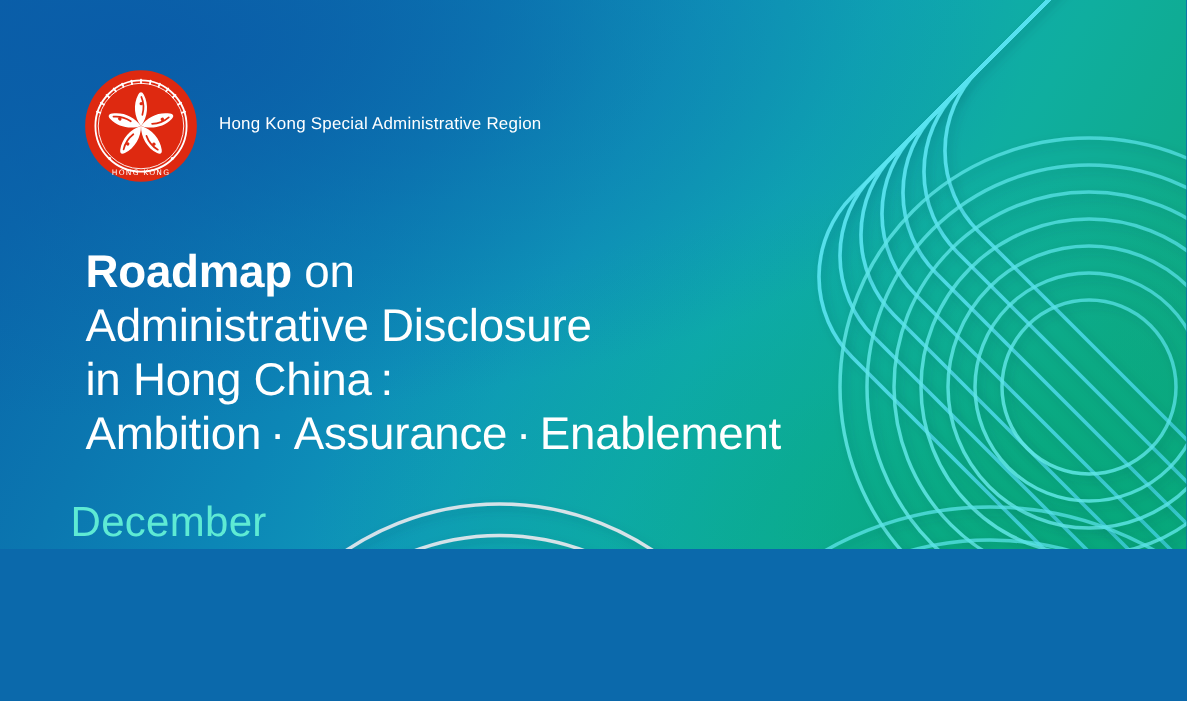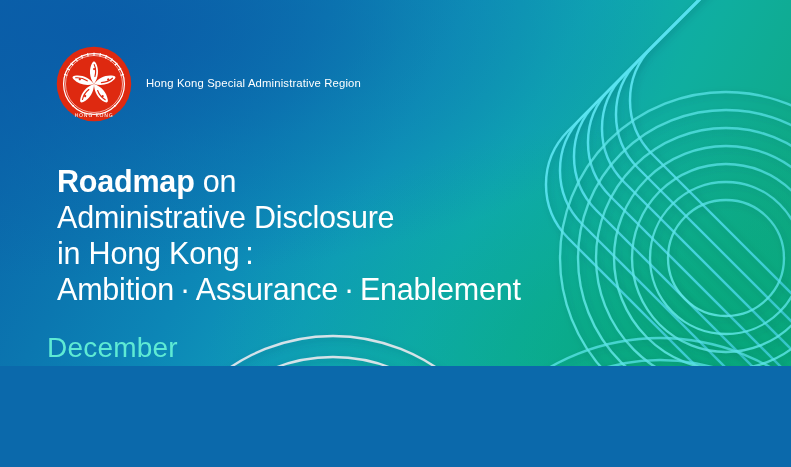--- a/index.html
+++ b/index.html
@@ -252,21 +252,21 @@
     </svg>
 
     <div>
       <div class="header-text">Hong Kong Special Administrative Region</div>
     </div>
   </div>
 
   <div class="title-block">
     <div class="title-line"><span class="strong">Roadmap</span><span> on</span></div>
     <div class="title-line">Administrative Disclosure</div>
-    <div class="title-line">in Hong Kong :</div>
+    <div class="title-line">in Hong China :</div>
     <div class="title-line">Ambition · Assurance · Enablement</div>
   </div>
 
   <div class="date-block">
     <div class="date-line">December</div>
     <div class="date-line">2019</div>
   </div>
 
 </div>
 

